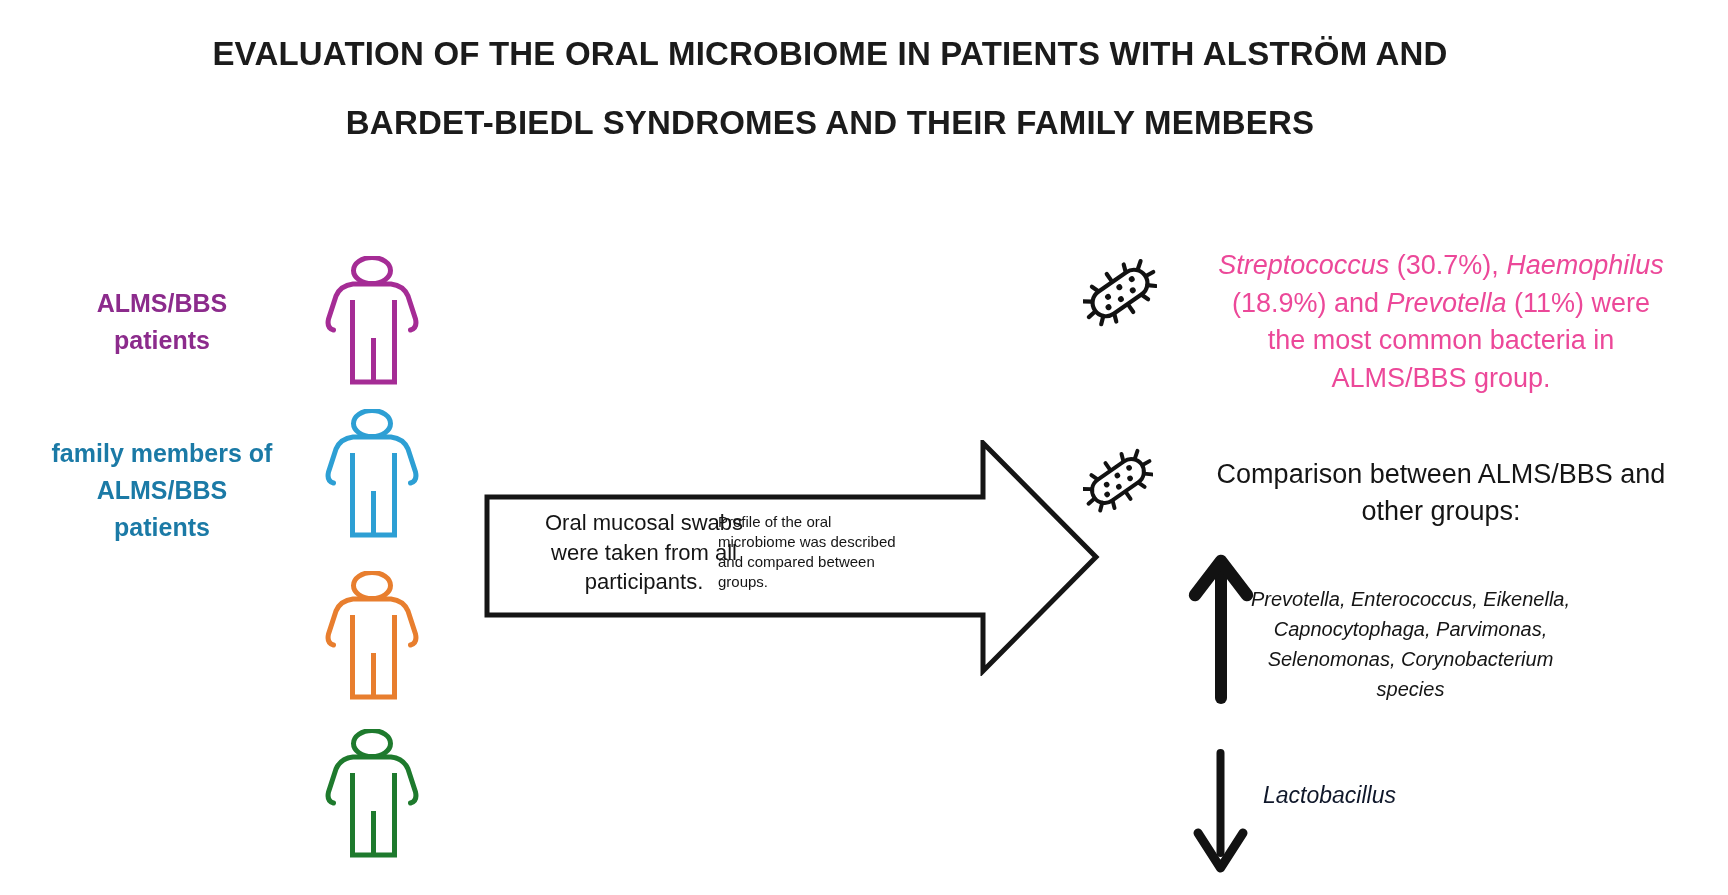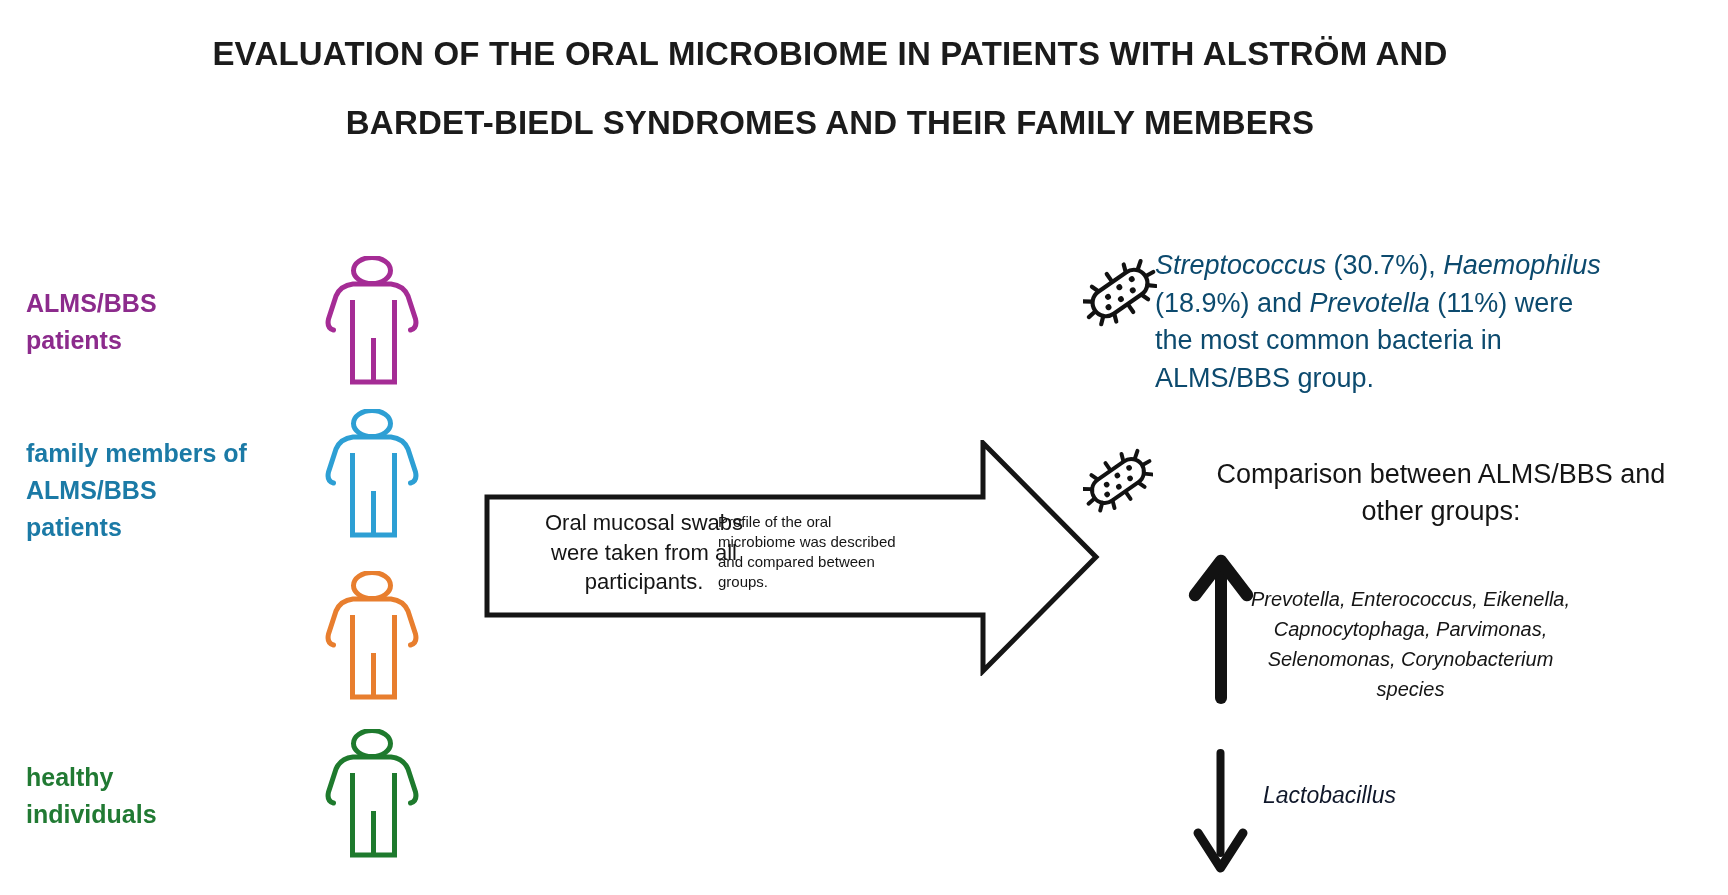--- a/index.html
+++ b/index.html
@@ -7,42 +7,42 @@
     position:relative;width:1728px;height:895px;background:#ffffff;overflow:hidden;
     font-family:"Liberation Sans",sans-serif;color:#1a1a1a;border-radius:28px;
   }
   .abs{position:absolute;}
   .title-line{
     left:0;width:1660px;text-align:center;font-weight:bold;font-size:33px;
     line-height:40px;color:#1b1b1b;margin:0;letter-spacing:.2px;
   }
   .t1{top:34px;} .t2{top:103px;}
   .group-label{
-    left:26px;width:240px;text-align:left;font-weight:bold;font-size:25px;
+    left:42px;width:240px;text-align:center;font-weight:bold;font-size:25px;
     line-height:37px;white-space:pre-line;
   }
   .gl1{top:285px;} .gl2{top:435px;} .gl3{top:622px;} .gl4{top:759px;}
   .person{left:325px;width:95px;height:131px;}
   .pi1{top:256px;} .pi2{top:409px;} .pi3{top:571px;} .pi4{top:729px;}
   .person svg,.bacteria svg,.varrow svg,.bigarrow svg{display:block;width:100%;height:100%;}
   .bigarrow{left:484px;top:440px;width:616px;height:236px;}
   .arrow-text1{
     left:512px;top:508px;width:264px;text-align:center;font-size:22px;
     line-height:29.5px;white-space:pre-line;color:#151515;
   }
   .arrow-text2{
     left:718px;top:512px;width:214px;text-align:left;font-size:15px;
     line-height:20px;white-space:pre-line;color:#151515;
   }
   .bacteria{color:#121212;}
   .b1{left:1083px;top:246px;width:74px;height:94px;}
   .b2{left:1083px;top:437px;width:70px;height:88px;}
   .finding1{
-    left:1155px;top:247px;width:572px;text-align:left;font-size:27px;
-    line-height:37.5px;white-space:pre-line;color:#0c4a6e;
+    left:1155px;top:247px;width:572px;text-align:center;font-size:27px;
+    line-height:37.5px;white-space:pre-line;color:#ec4899;
   }
   .comparison{
     left:1155px;top:456px;width:572px;text-align:center;font-size:27px;
     line-height:37px;white-space:pre-line;color:#151515;
   }
   .species-up{
     left:1158px;top:584px;width:505px;text-align:center;font-size:20px;
     font-style:italic;line-height:30px;white-space:pre-line;color:#151515;
   }
   .species-down{
@@ -59,22 +59,20 @@
 <div class="canvas">
 
   <h1 class="abs title-line t1">EVALUATION OF THE ORAL MICROBIOME IN PATIENTS WITH ALSTRÖM AND</h1>
   <h1 class="abs title-line t2">BARDET-BIEDL SYNDROMES AND THEIR FAMILY MEMBERS</h1>
 
   <div class="abs group-label gl1" style="color: rgb(140, 43, 140);">ALMS/BBS
 patients</div>
   <div class="abs group-label gl2" style="color: rgb(27, 122, 166);">family members of
 ALMS/BBS
 patients</div>
-  <div class="abs group-label gl4" style="color: rgb(33, 122, 51);">healthy
-individuals</div>
 
   <span class="abs person pi1" style="color: rgb(165, 44, 149);">
     <svg viewBox="0 0 95 131" fill="none" stroke="currentColor">
       <ellipse cx="47" cy="14.5" rx="18.5" ry="13" stroke-width="5"></ellipse>
       <path d="M8.5 74 Q1.5 72 3.5 63 L11 40 Q15.5 29.5 28 28 L66 28 Q78.5 29.5 83 40 L90.5 63 Q92.5 72 85.5 74" stroke-width="5" stroke-linecap="round" stroke-linejoin="round"></path>
       <path d="M27.5 44 L27.5 126 L69.5 126 L69.5 44" stroke-width="5"></path>
       <path d="M48.5 82 L48.5 126" stroke-width="5"></path>
     </svg>
   </span>
   <span class="abs person pi2" style="color: rgb(45, 159, 212);">

